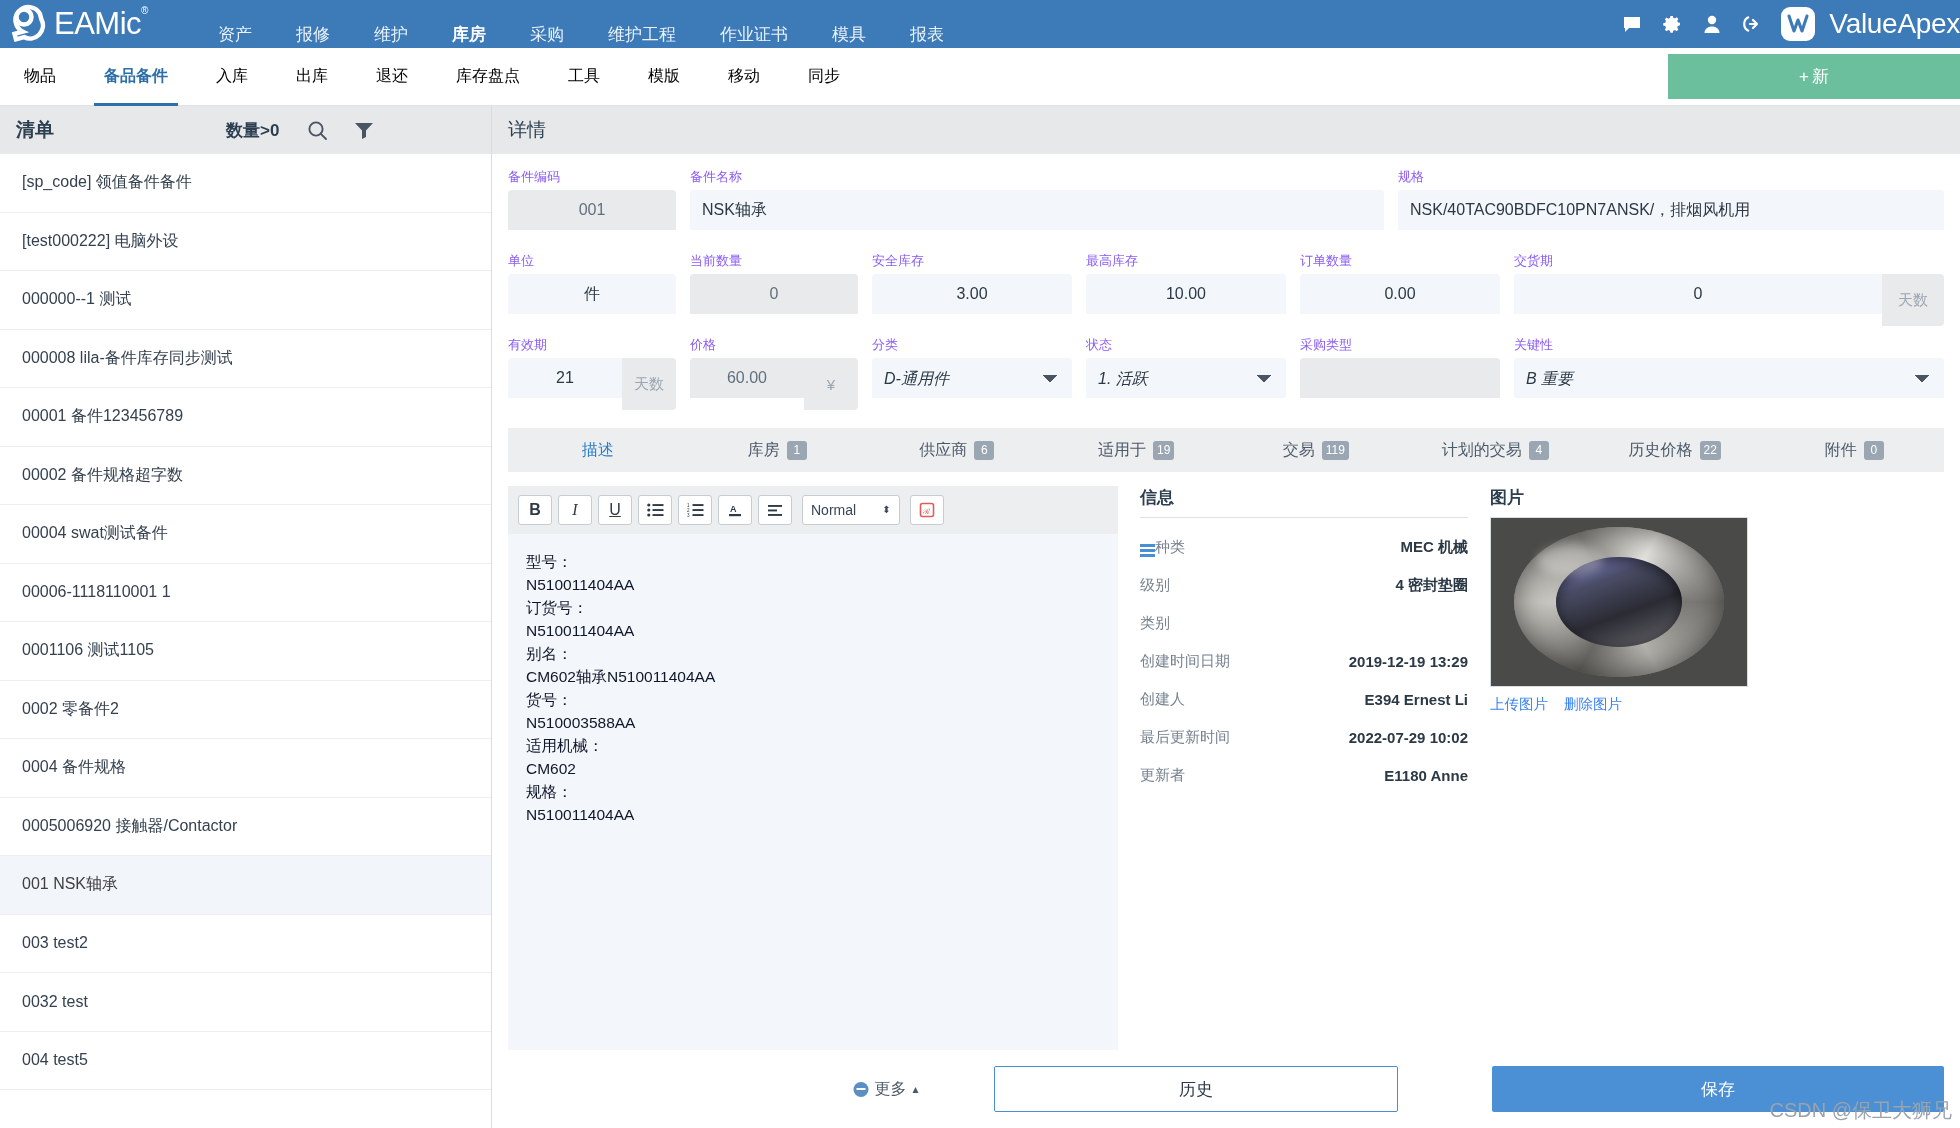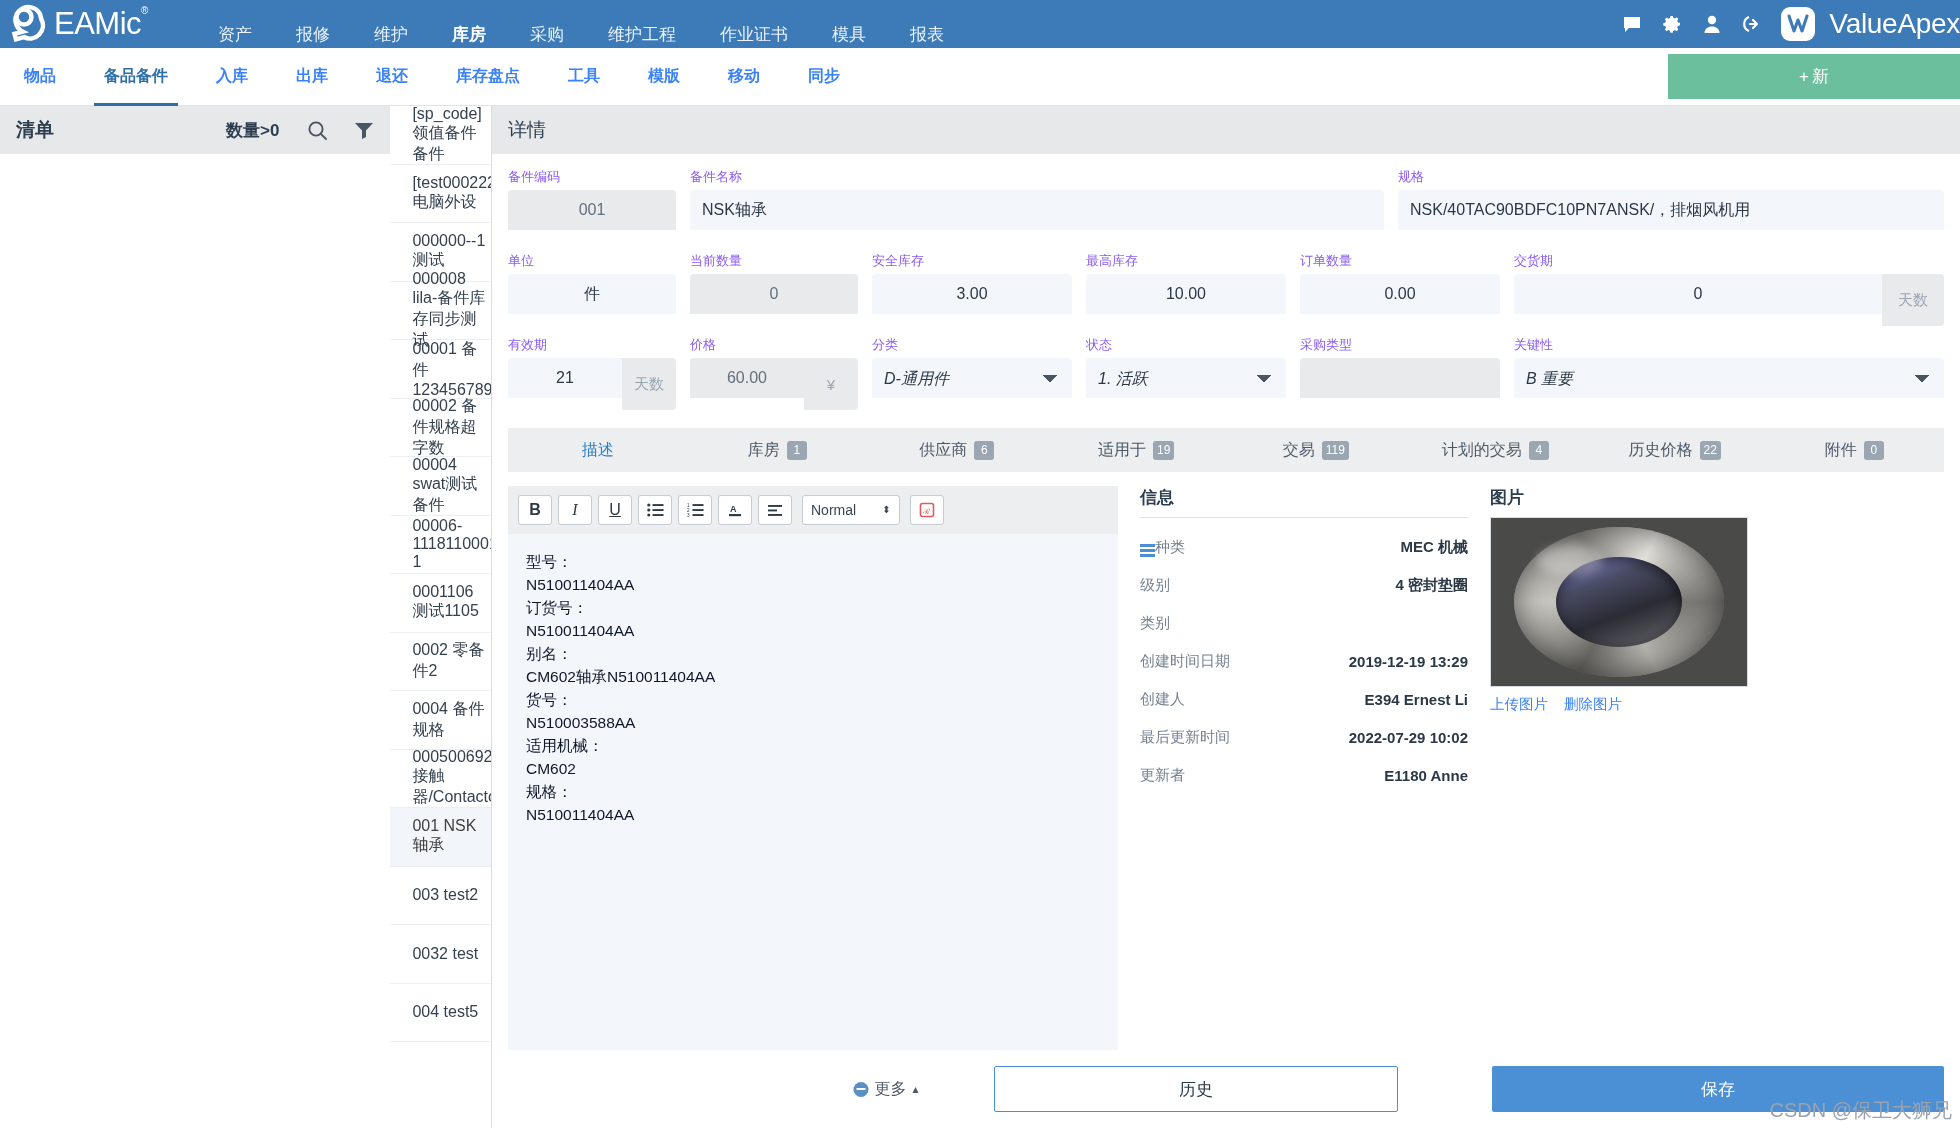--- a/index.html
+++ b/index.html
@@ -42,40 +42,40 @@
     display:flex; align-items:center; justify-content:center; margin-left: 6px;
   }
   .va-text { color: #fff; font-size: 28px; letter-spacing: -0.3px; padding-left: 8px; padding-right: 0; white-space: nowrap; }
 
   
   .subnav {
     height: 58px; background: #fff; display: flex; align-items: stretch;
     border-bottom: 1px solid #dfe3e8; position: relative;
   }
   .subnav .sub-item {
-    color: #3b82f6; font-size: 16px; padding: 0 24px; display: flex; align-items: center;
-    cursor: pointer; position: relative; white-space: nowrap; font-weight: bold;
+    color: #000000; font-size: 16px; padding: 0 24px; display: flex; align-items: center;
+    cursor: pointer; position: relative; white-space: nowrap;
   }
   .subnav .sub-item.active { color: #2d6fa8; font-weight: bold; }
   .subnav .sub-item.active::after {
     content: ""; position: absolute; left: 14px; right: 14px; bottom: -1px;
     height: 3px; background: #2d6fa8;
   }
   .newbtn {
     position: absolute; right: 0; top: 6px; width: 292px; height: 45px;
     background: #6cbf9d; color: #fff; font-size: 17px;
     display: flex; align-items: center; justify-content: center; gap: 3px;
     cursor: pointer;
   }
 
   
   .body { display: flex; height: 1022px; }
 
   
-  .leftcol { width: 492px; border-right: 1px solid #d8dde3; background: #fff; display: flex; flex-direction: row; }
+  .leftcol { width: 492px; border-right: 1px solid #d8dde3; background: #fff; display: flex; flex-direction: column; }
   .list-head {
     height: 48px; background: #e6e8ea; display: flex; align-items: center;
     padding: 0 16px; gap: 0; flex: none;
   }
   .list-title { font-size: 19px; font-weight: bold; color: #2c3e50; }
   .list-qty { font-size: 17px; font-weight: bold; color: #2c3e50; margin-left: 172px; }
   .list-ico { margin-left: 28px; color: #4a5563; display: flex; align-items: center; cursor: pointer; }
   .list-ico.filter { margin-left: 26px; }
   .list-items { flex: 1; overflow: hidden; }
   .list-row {

